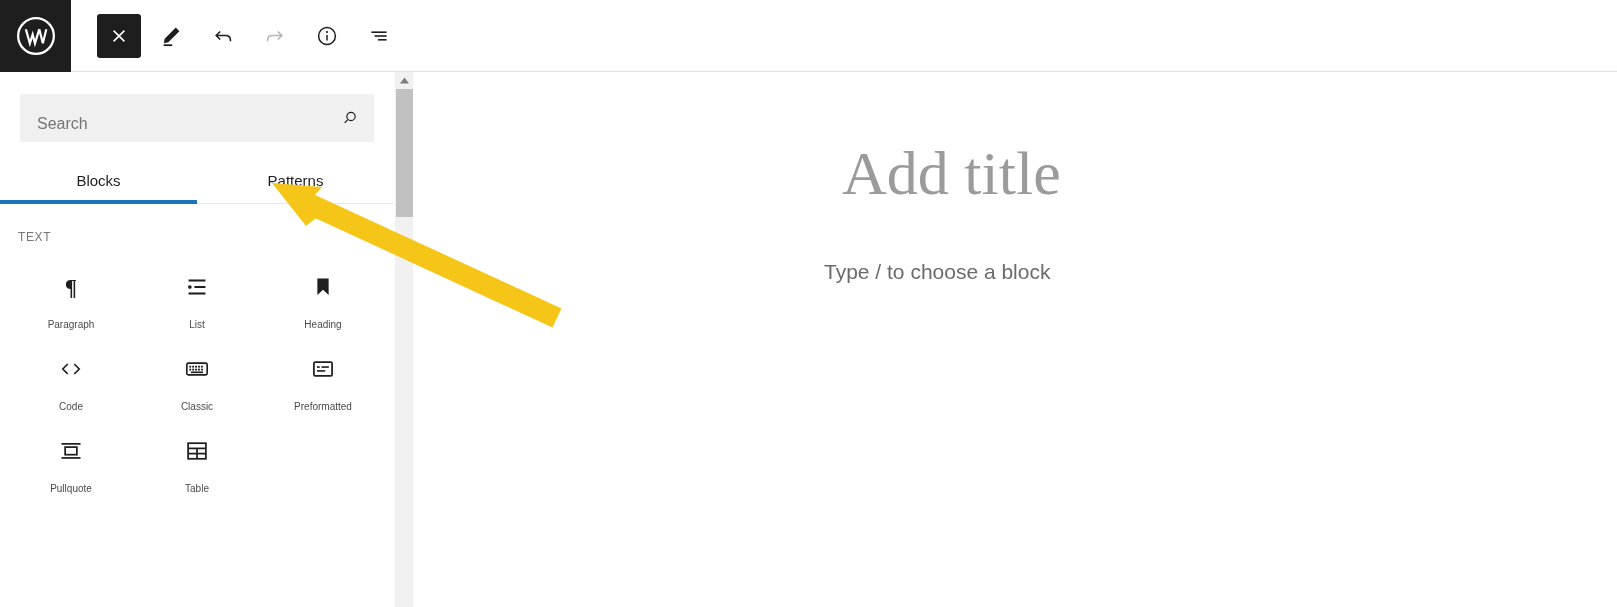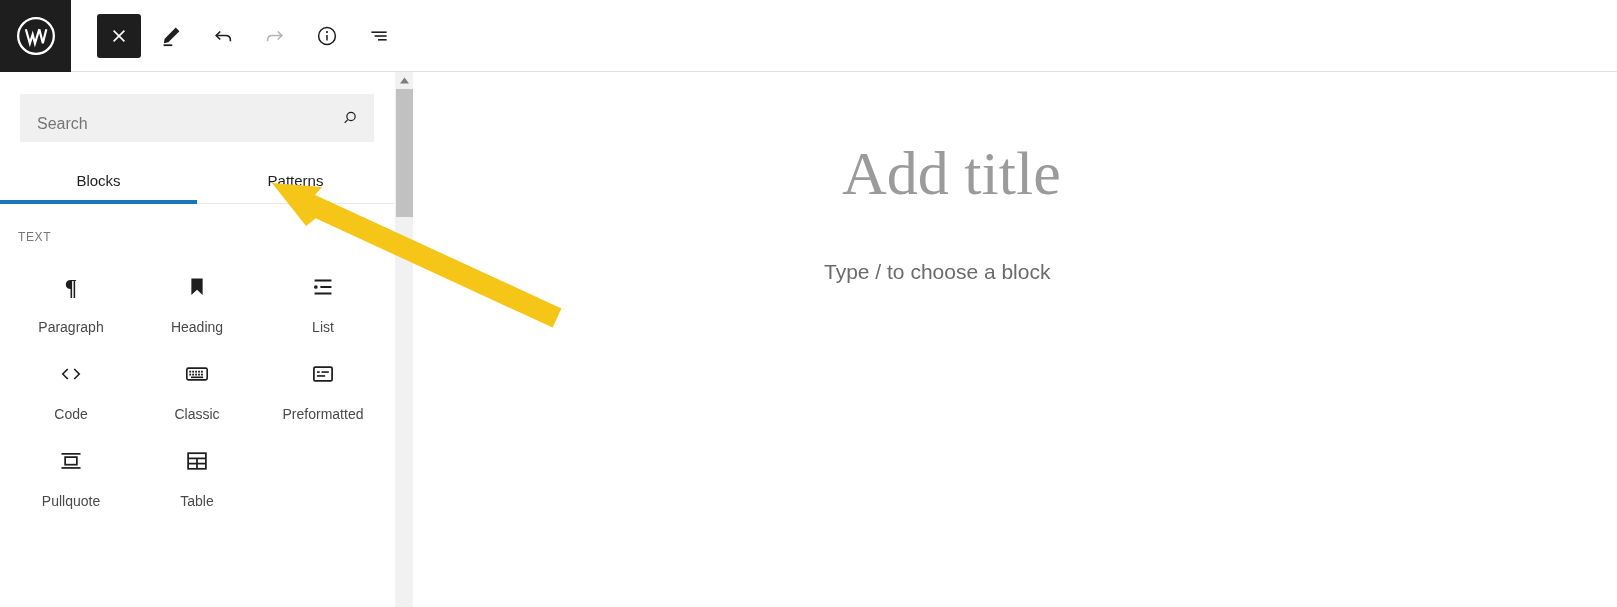--- a/index.html
+++ b/index.html
@@ -155,21 +155,21 @@
   }
   .block-icon {
     height: 30px;
     display: flex;
     align-items: center;
     justify-content: center;
     color: #1e1e1e;
   }
   .block-label {
     margin-top: 17px;
-    font-size: 14px;
+    font-size: 10px;
     color: #4a4a4a;
     text-align: center;
   }
 
   
   .scrollbar {
     position: absolute;
     top: 72px;
     left: 394px;
     width: 19px;
@@ -327,36 +327,36 @@
           <svg width="26" height="26" viewBox="0 0 24 24">
             <text x="12" y="19" font-family="Liberation Serif, serif" font-size="21" font-weight="bold" fill="#1e1e1e" text-anchor="middle">¶</text>
           </svg>
         </span>
         <span class="block-label">Paragraph</span>
       </button>
 
       <button class="block-item">
         <span class="block-icon">
           <svg width="26" height="26" viewBox="0 0 24 24">
-            <path d="M6.8 4.2 L17.2 4.2 L17.2 19.4 L12 14.6 L6.8 19.4 Z" fill="#1e1e1e"></path>
-          </svg>
-        </span>
-        <span class="block-label">Heading</span>
-      </button>
-
-      <button class="block-item">
-        <span class="block-icon">
-          <svg width="26" height="26" viewBox="0 0 24 24">
             <path d="M4.2 6.0 L19.8 6.0" stroke="#1e1e1e" stroke-width="1.9" stroke-linecap="butt"></path>
             <circle cx="5.4" cy="12.0" r="1.7" fill="#1e1e1e"></circle>
             <path d="M9.6 12.0 L19.8 12.0" stroke="#1e1e1e" stroke-width="1.9" stroke-linecap="butt"></path>
             <path d="M4.2 18.0 L19.8 18.0" stroke="#1e1e1e" stroke-width="1.9" stroke-linecap="butt"></path>
           </svg>
         </span>
         <span class="block-label">List</span>
+      </button>
+
+      <button class="block-item">
+        <span class="block-icon">
+          <svg width="26" height="26" viewBox="0 0 24 24">
+            <path d="M6.8 4.2 L17.2 4.2 L17.2 19.4 L12 14.6 L6.8 19.4 Z" fill="#1e1e1e"></path>
+          </svg>
+        </span>
+        <span class="block-label">Heading</span>
       </button>
 
 
       <button class="block-item">
         <span class="block-icon">
           <svg width="26" height="26" viewBox="0 0 24 24">
             <path d="M9.0 7.4 L4.4 12.0 L9.0 16.6" fill="none" stroke="#1e1e1e" stroke-width="1.5" stroke-linecap="butt" stroke-linejoin="miter"></path>
             <path d="M15.0 7.4 L19.6 12.0 L15.0 16.6" fill="none" stroke="#1e1e1e" stroke-width="1.5" stroke-linecap="butt" stroke-linejoin="miter"></path>
           </svg>
         </span>

